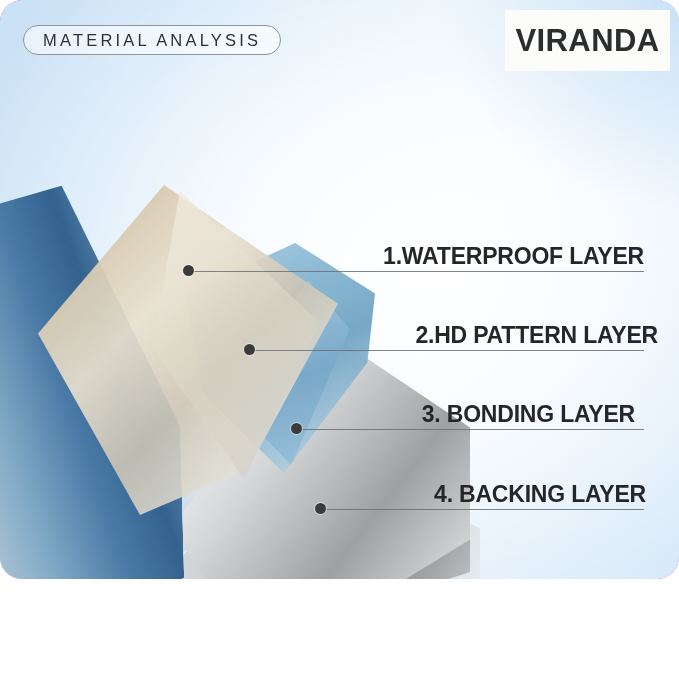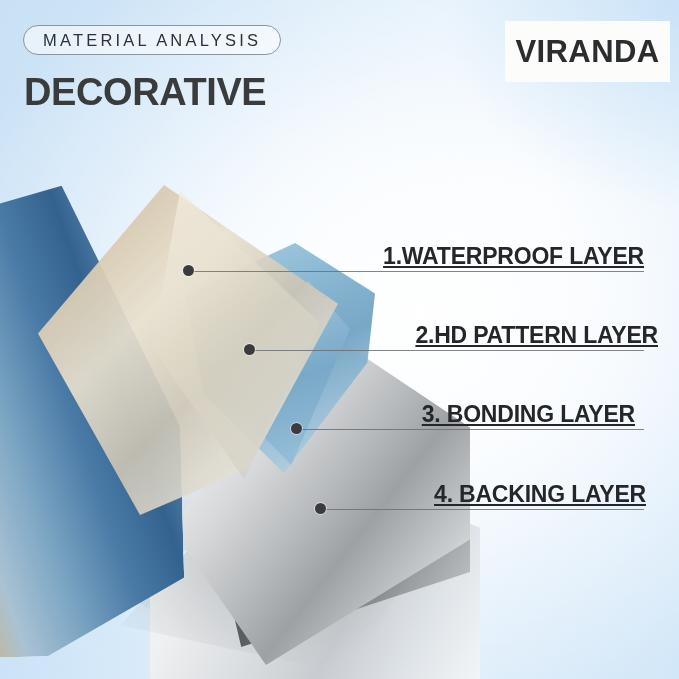--- a/index.html
+++ b/index.html
@@ -4,24 +4,25 @@
 <title>Material Analysis</title>
 <style>
   html, body {
     margin: 0;
     padding: 0;
     background: #ffffff;
   }
   #poster {
     position: relative;
     width: 679px;
-    height: 679px;
+    height: 579px;
     overflow: hidden;
     font-family: "Liberation Sans", sans-serif;
     background: #ec4899;
+    border-radius: 22px;
   }
 
   
   .bg-base {
     position: absolute;
     inset: 0;
     background:
       radial-gradient(ellipse 620px 520px at 62% 46%,
           rgba(255,255,255,0.97) 0%,
           rgba(255,255,255,0.80) 30%,
@@ -86,21 +87,20 @@
     position: absolute;
     left: 505px;
     top: 10px;
     width: 165px;
     height: 61px;
     background: #fcfcfa;
     display: flex;
     align-items: center;
     justify-content: center;
     box-shadow: 0 0 0 0 rgba(0,0,0,0);
-    margin-top: 11px;
   }
   .brandbox-text {
     font-size: 31px;
     font-weight: 700;
     color: #2b2d2f;
     letter-spacing: 0.4px;
   }
 
   
   .art {
@@ -310,21 +310,20 @@
   }
   .callout-label {
     position: absolute;
     right: 40px;
     font-size: 23px;
     font-weight: 700;
     color: #25262a;
     letter-spacing: -0.2px;
     white-space: nowrap;
     text-align: right;
-    text-decoration: underline;
   }
 </style>
 </head>
 <body>
 
 <div id="poster">
 
   <div class="bg-base"></div>
   <div class="bg-corner-tr"></div>
   <div class="bg-corner-bl"></div>
@@ -347,21 +346,20 @@
     <div class="layer-hd-cone"></div>
     <div class="layer-waterproof"></div>
     <div class="layer-waterproof-fold"></div>
   </div>
 
   <div class="badge">
     <span class="badge-text">MATERIAL ANALYSIS</span>
   </div>
 
   <div class="headline">
-    <div class="l1">DECORATIVE</div>
   </div>
 
   <div class="brandbox">
     <span class="brandbox-text">VIRANDA</span>
   </div>
 
   <div id="callouts">
       <div class="callout-rule" style="left: 194px; top: 271px; width: 450px; background: rgb(107, 111, 116);"></div>
       <div class="callout-dot" style="left: 183px; top: 265px; background: rgb(59, 59, 61);"></div>
       <div class="callout-label" style="top: 243px; right: 35px; color: rgb(37, 38, 42);">1.WATERPROOF LAYER</div>

